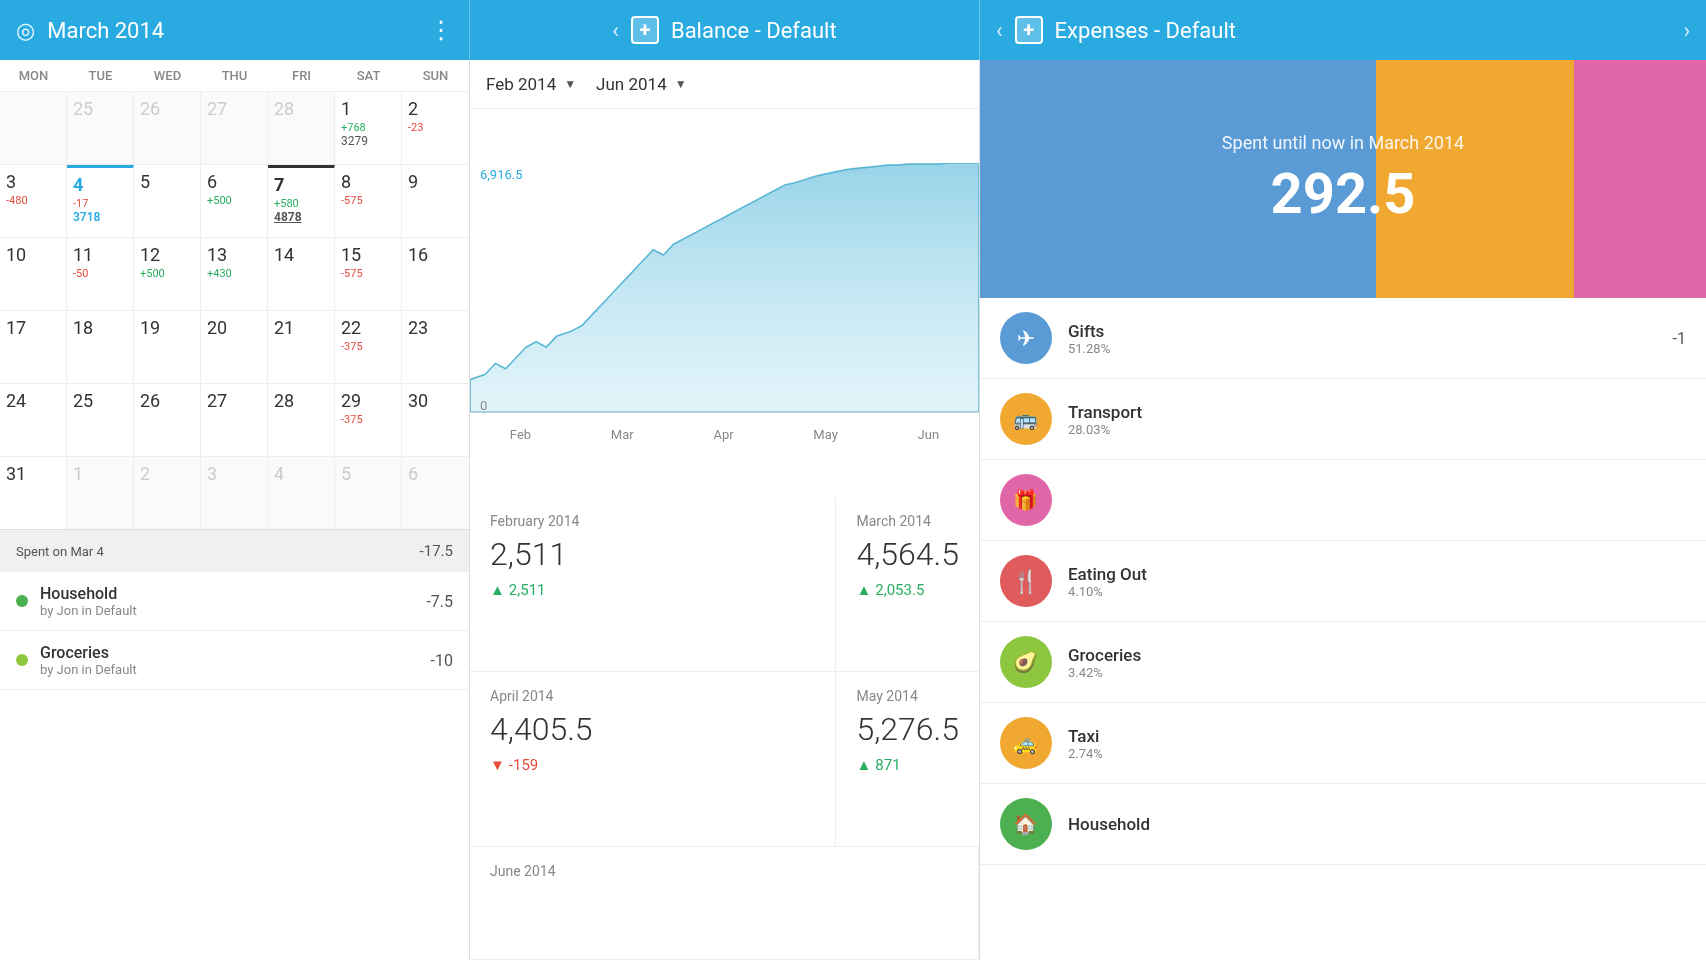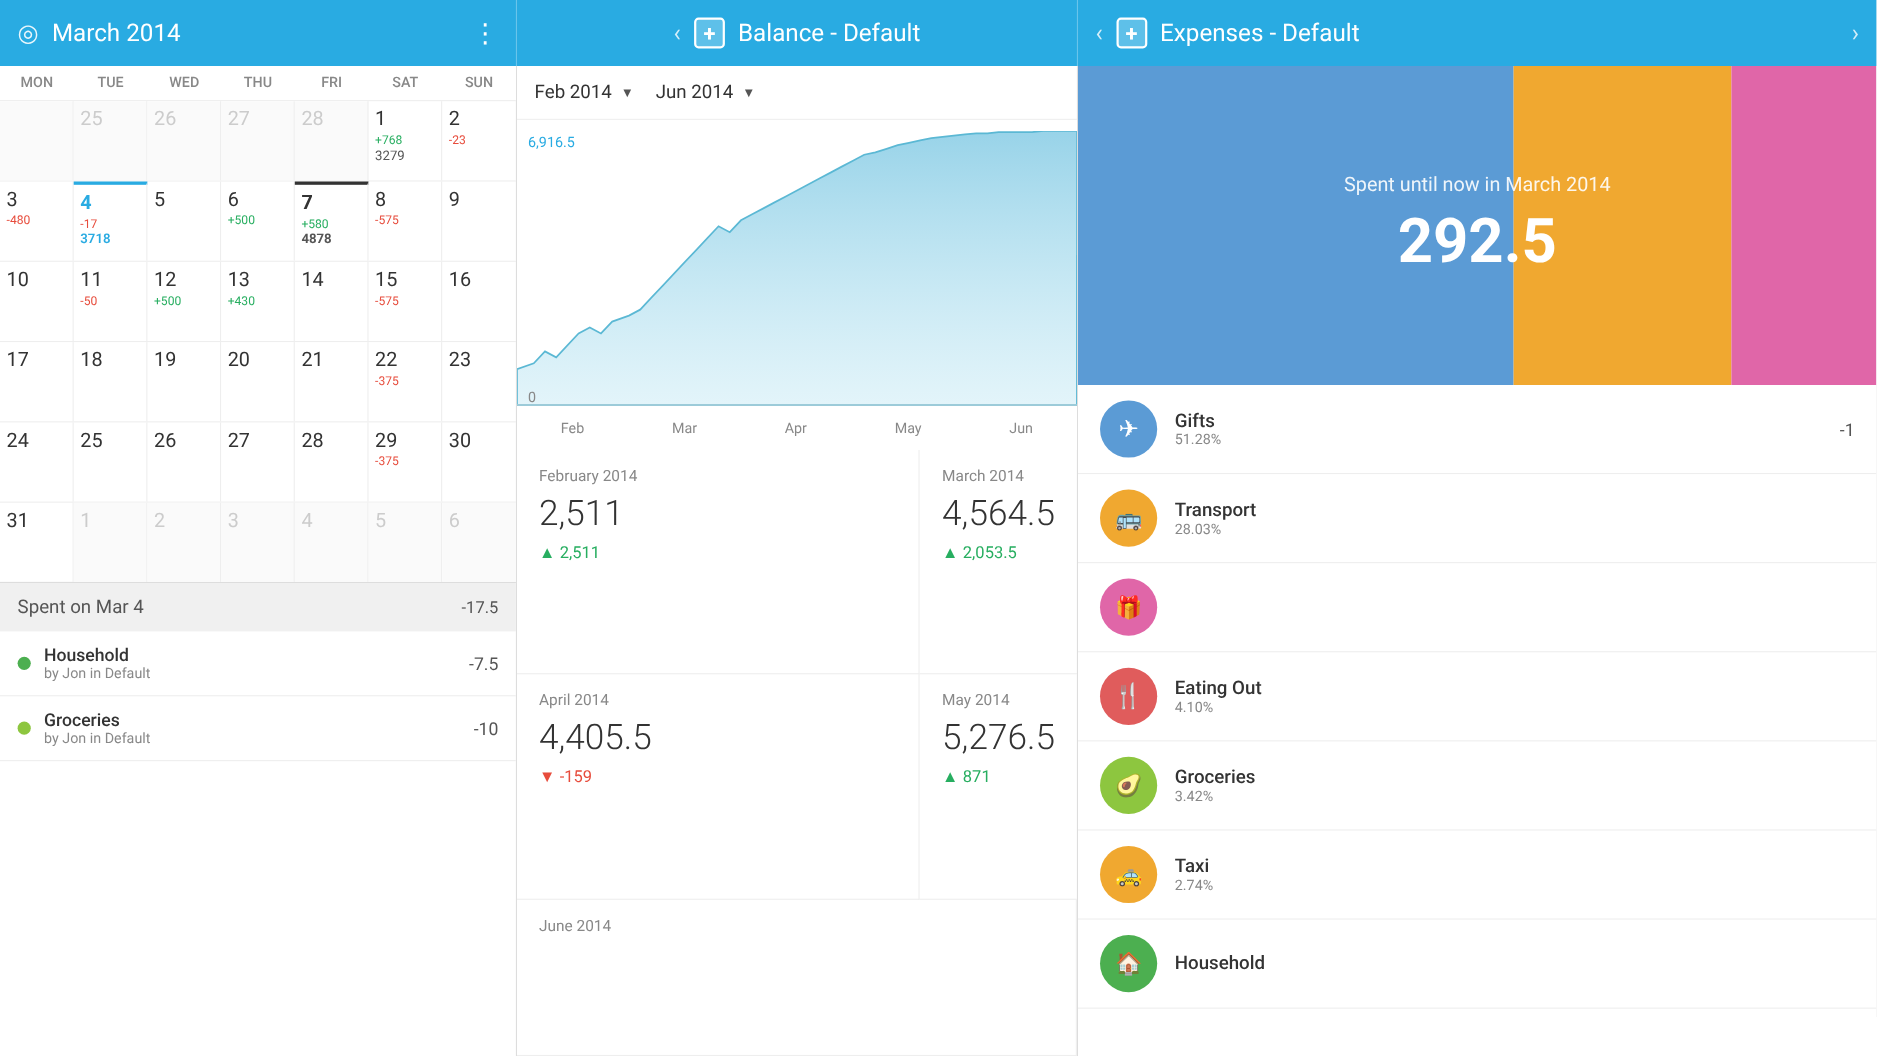--- a/index.html
+++ b/index.html
@@ -149,21 +149,21 @@
     
     .spent-summary {
       background: #f0f0f0;
       padding: 12px 16px;
       display: flex;
       justify-content: space-between;
       align-items: center;
       border-top: 1px solid #ddd;
     }
     .spent-label {
-      font-size: 17px;
+      font-size: 13px;
       color: #555;
     }
     .spent-amount {
       font-size: 15px;
       color: #555;
       text-align: right;
     }
 
     
     .transaction-list {
@@ -201,20 +201,21 @@
     }
 
     
     .balance-panel {
       width: 510px;
       background: white;
       display: flex;
       flex-direction: column;
       border-right: 1px solid #ddd;
       flex-shrink: 0;
+      gap: 44px;
     }
     .chart-header {
       display: flex;
       align-items: center;
       padding: 14px 16px;
       gap: 20px;
       border-bottom: 1px solid #eee;
     }
     .chart-range-selector {
       display: flex;
@@ -301,21 +302,21 @@
     
     .expenses-panel {
       flex: 1;
       background: white;
       display: flex;
       flex-direction: column;
       overflow: hidden;
     }
     .expenses-header {
       position: relative;
-      height: 290px;
+      height: 238px;
       overflow: hidden;
       flex-shrink: 0;
     }
     .expenses-bg {
       position: absolute;
       top: 0; left: 0; right: 0; bottom: 0;
       display: flex;
     }
     .expenses-bg-blue {
       background: #5b9bd5;
@@ -473,21 +474,21 @@
         <div class="cal-cell">
           <span class="cal-date">5</span>
         </div>
         <div class="cal-cell">
           <span class="cal-date">6</span>
           <span class="cal-amount-pos">+500</span>
         </div>
         <div class="cal-cell" style="border-top:3px solid #333;">
           <span class="cal-date" style="font-weight:700;">7</span>
           <span class="cal-amount-pos">+580</span>
-          <span class="cal-balance" style="font-weight:700;">4878</span>
+          <span class="cal-balance" style="font-weight:700;text-decoration:underline;">4878</span>
         </div>
         <div class="cal-cell">
           <span class="cal-date">8</span>
           <span class="cal-amount-neg">-575</span>
         </div>
         <div class="cal-cell">
           <span class="cal-date">9</span>
         </div>
       </div>
 

